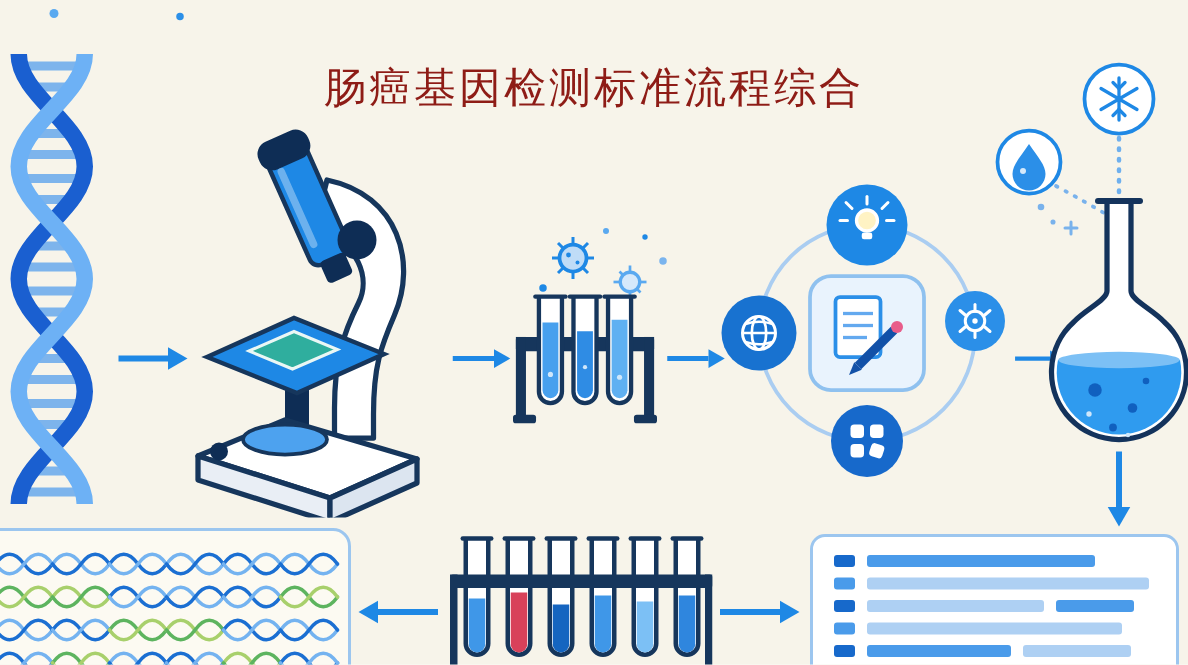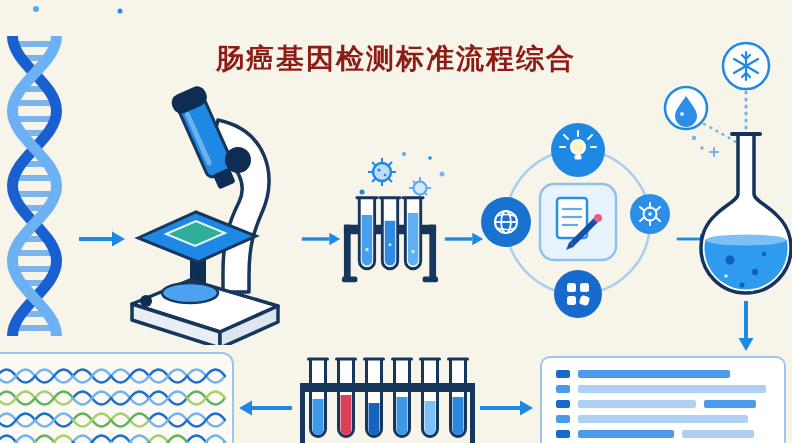--- a/index.html
+++ b/index.html
@@ -1,21 +1,21 @@
 <!DOCTYPE html>
 <html><head>
 <meta charset="utf-8">
 <style>
   * { margin:0; padding:0; box-sizing:border-box; }
   html,body { width:792px; height:443px; }
   body { font-family:"Liberation Sans","DejaVu Sans",sans-serif; }
   .stage { position:relative; width:792px; height:443px; background:#f7f4ea; overflow:hidden; }
   .abs { position:absolute; }
   .title { position:absolute; left:0; right:0; top:40px; text-align:center;
-           font-size:28px; font-weight:bold; color:#8e1c16; letter-spacing:2px; }
+           font-size:28px; font-weight:normal; color:#8e1c16; letter-spacing:2px; }
   .report-panel { position:absolute; left:540px; top:356px; width:246px; height:100px;
                   background:#ffffff; border:2px solid #9cc6ef; border-radius:10px;
                   padding:12px 14px; display:flex; flex-direction:column; gap:7px; }
   .report-row { display:flex; gap:8px; align-items:center; }
   .report-row .bar { height:8px; border-radius:2px; display:block; flex:0 0 auto; }
   .sequence-panel { position:absolute; left:-12px; top:352px; width:246px; height:104px;
                     background:#fcfaf2; border:2px solid #9cc6ef; border-radius:12px; }
   .sequence-panel svg { position:absolute; left:4px; top:8px; }
 </style>
 </head>

